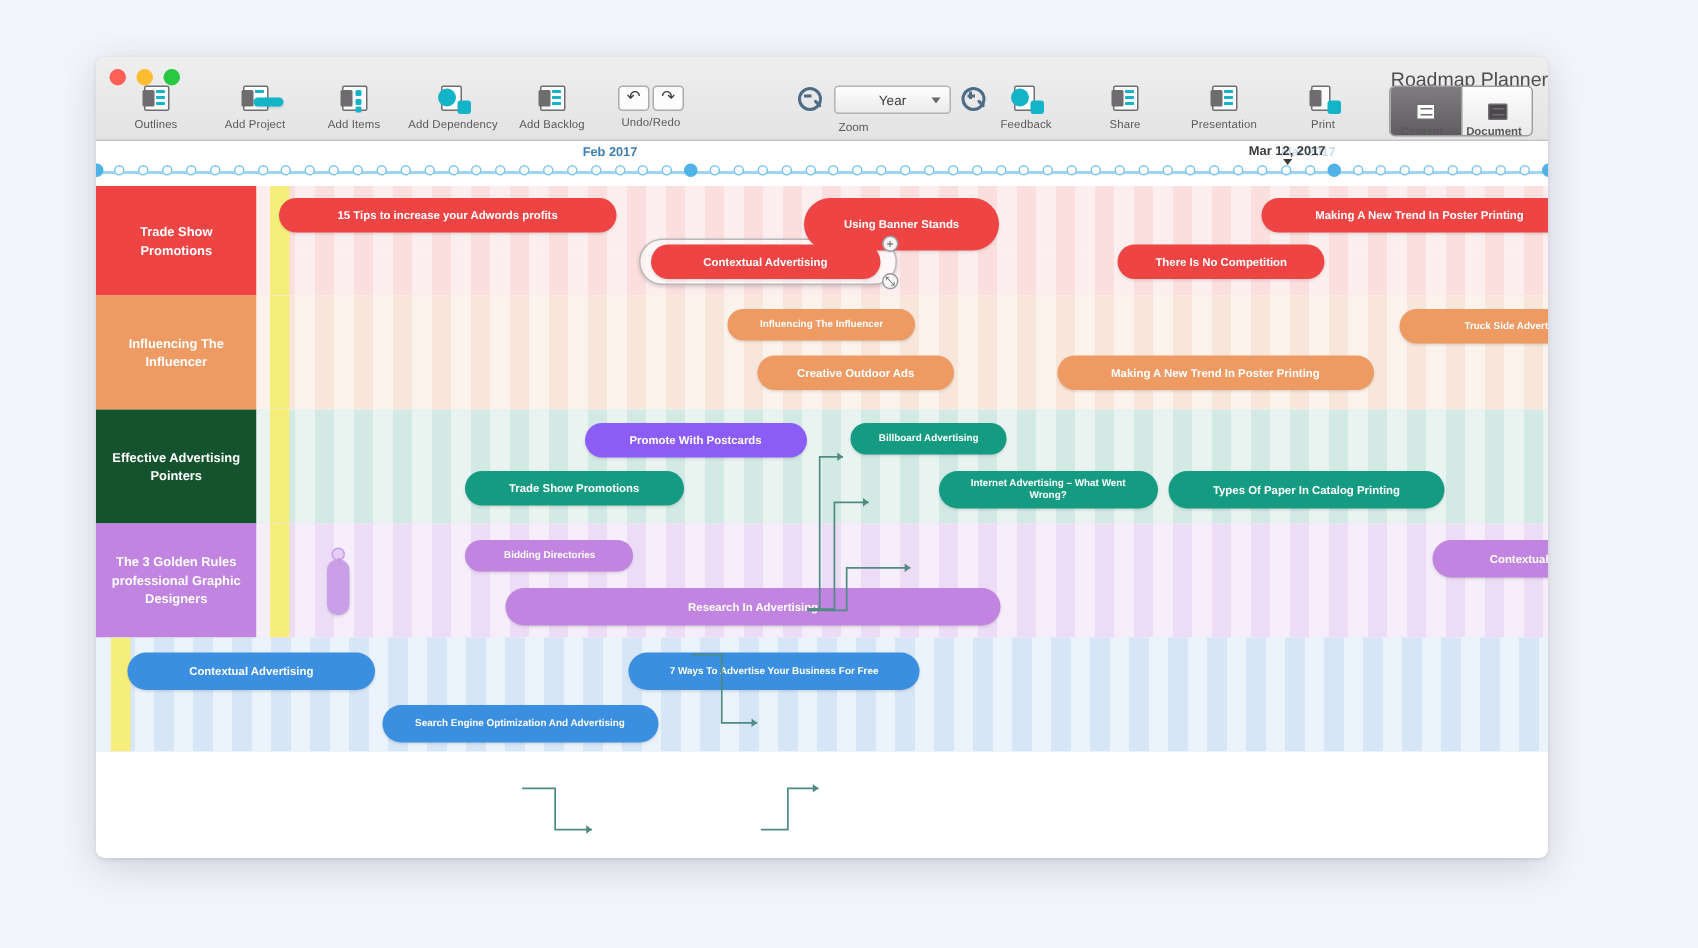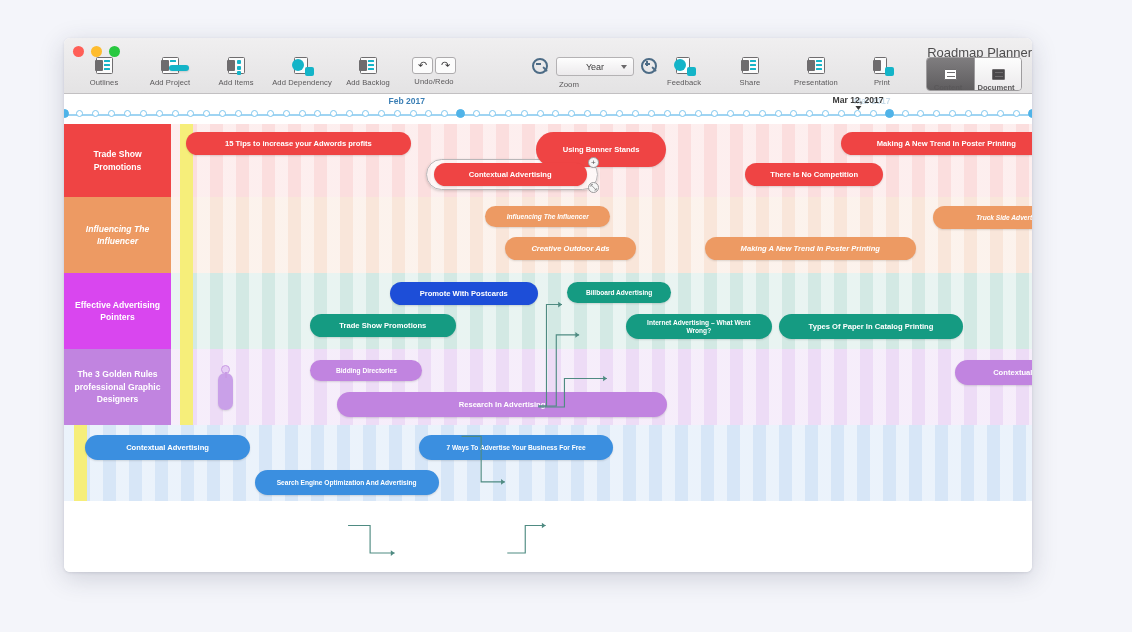--- a/index.html
+++ b/index.html
@@ -428,39 +428,39 @@
             <div class="bar mid" style="left: 1.7%; width: 26.2%; top: 8px; height: 23px; background: rgb(239, 68, 68);">15 Tips to increase your Adwords profits</div>
             <div class="bar mid" style="left: 42.4%; width: 15.1%; top: 8px; height: 35px; background: rgb(239, 68, 68);">Using Banner Stands</div>
             <div class="bar mid" style="left: 77.8%; width: 24.5%; top: 8px; height: 23px; background: rgb(239, 68, 68);">Making A New Trend In Poster Printing</div>
             <div class="sel-ring" style="left: 29.6%; width: 20%; top: 35px; height: 31px;"></div>
             <div class="bar mid" style="left: 30.5%; width: 17.8%; top: 39px; height: 23px; background: rgb(239, 68, 68);">Contextual Advertising</div>
             <div class="handle" style="left: calc(48.3% + 1px); top: 33px;">+</div>
             <div class="handle" style="left: calc(48.3% + 1px); top: 58px;">⤡</div>
             <div class="bar mid" style="left: 66.7%; width: 16%; top: 39px; height: 23px; background: rgb(239, 68, 68);">There Is No Competition</div>
           </div>
         </div>
-        <div class="lane" style="height: 76px; font-style: italic;">
+        <div class="lane" style="height: 76px;">
           <div class="lane-head" style="background: rgb(237, 154, 99);">Influencing The Influencer</div>
           <div class="lane-body" style="background: rgb(249, 230, 218);">
             <div class="stripes"></div>
             <div class="today-bar" style="left: 1%; background: rgb(246, 238, 122);"></div>
             <svg class="deps" preserveAspectRatio="none"></svg>
             <div class="bar small" style="left: 36.5%; width: 14.5%; top: 9px; height: 21px; background: rgb(237, 154, 99);">Influencing The Influencer</div>
             <div class="bar mid" style="left: 38.8%; width: 15.2%; top: 40px; height: 23px; background: rgb(237, 154, 99);">Creative Outdoor Ads</div>
             <div class="bar mid" style="left: 62%; width: 24.5%; top: 40px; height: 23px; background: rgb(237, 154, 99);">Making A New Trend In Poster Printing</div>
             <div class="bar small" style="left: 88.5%; width: 23%; top: 9px; height: 23px; background: rgb(237, 154, 99);">Truck Side Advertising Isn T It Time</div>
           </div>
         </div>
         <div class="lane" style="height: 76px;">
-          <div class="lane-head" style="background: #d946ef;">Effective Advertising Pointers</div>
+          <div class="lane-head" style="background: #14532d;">Effective Advertising Pointers</div>
           <div class="lane-body" style="background: rgb(211, 233, 228);">
             <div class="stripes"></div>
             <div class="today-bar" style="left: 1%; background: rgb(246, 238, 122);"></div>
             <svg class="deps" preserveAspectRatio="none"></svg>
-            <div class="bar mid" style="left: 25.4%; width: 17.2%; top: 9px; height: 23px; background: #1d4ed8;">Promote With Postcards</div>
+            <div class="bar mid" style="left: 25.4%; width: 17.2%; top: 9px; height: 23px; background: #8b5cf6;">Promote With Postcards</div>
             <div class="bar small" style="left: 46%; width: 12.1%; top: 9px; height: 21px; background: rgb(21, 155, 130);">Billboard Advertising</div>
             <div class="bar mid" style="left: 16.1%; width: 17%; top: 41px; height: 23px; background: rgb(21, 155, 130);">Trade Show Promotions</div>
             <div class="bar small" style="left: 52.8%; width: 17%; top: 41px; height: 25px; background: rgb(21, 155, 130);">Internet Advertising – What Went Wrong?</div>
             <div class="bar mid" style="left: 70.6%; width: 21.4%; top: 41px; height: 25px; background: rgb(21, 155, 130);">Types Of Paper In Catalog Printing</div>
           </div>
         </div>
         <div class="lane" style="height: 76px;">
           <div class="lane-head" style="background: rgb(193, 132, 224);">The 3 Golden Rules professional Graphic Designers</div>
           <div class="lane-body" style="background: rgb(237, 220, 246);">
             <div class="stripes"></div>

